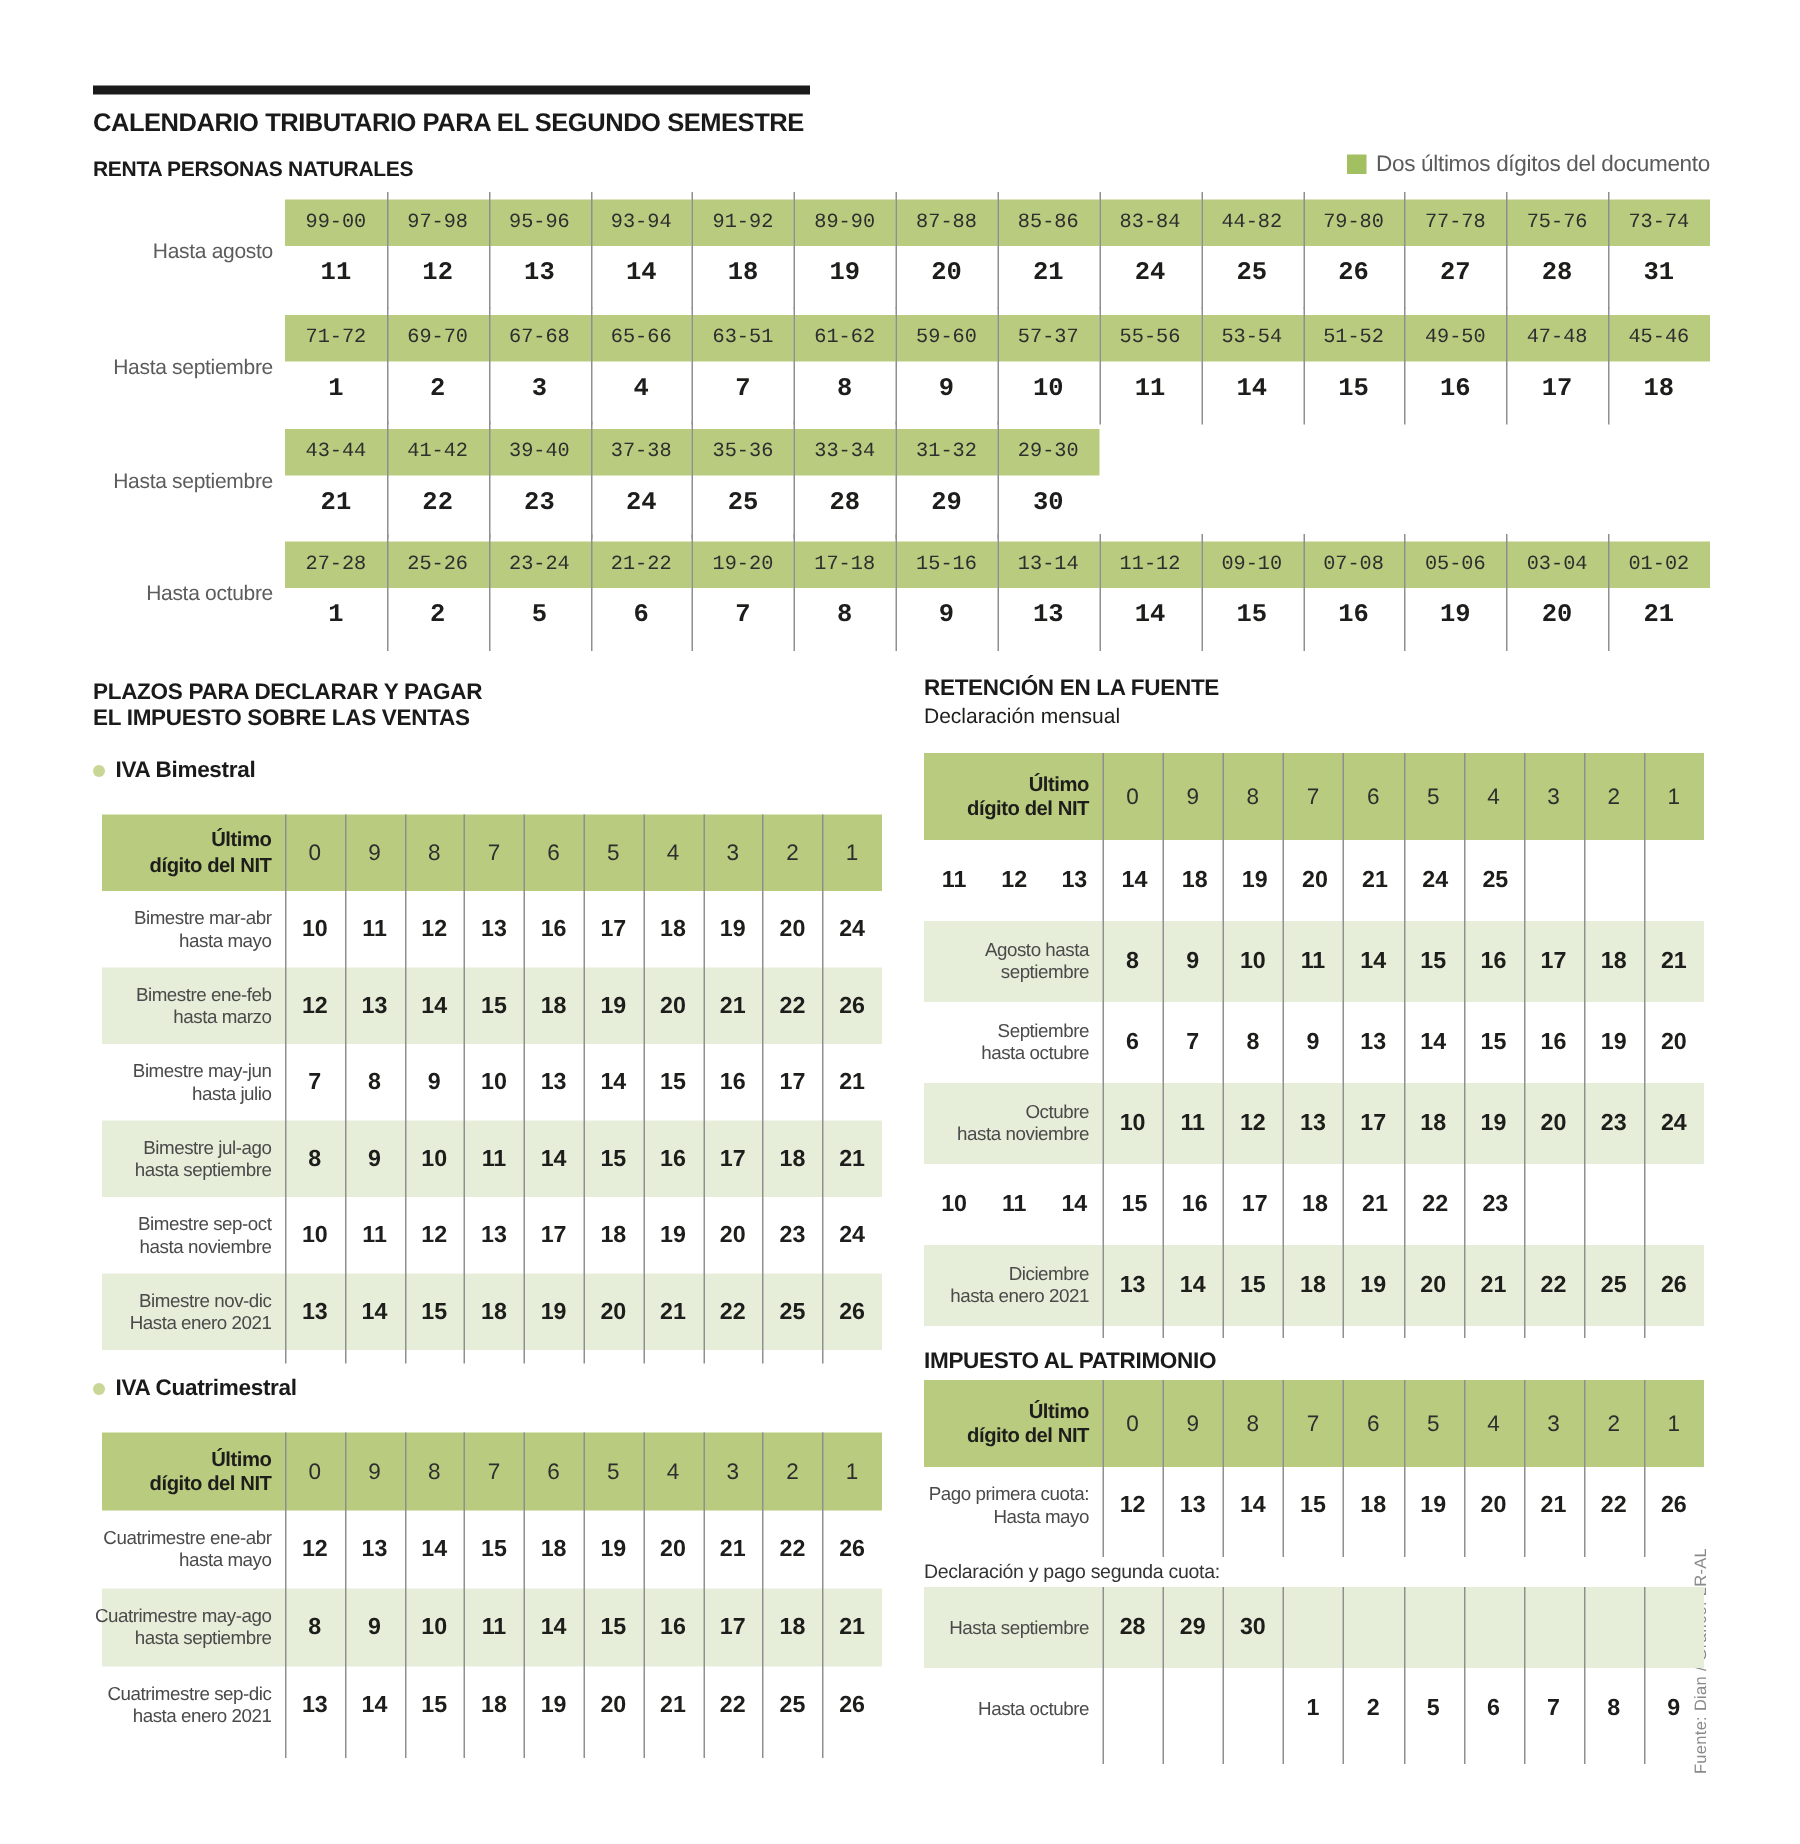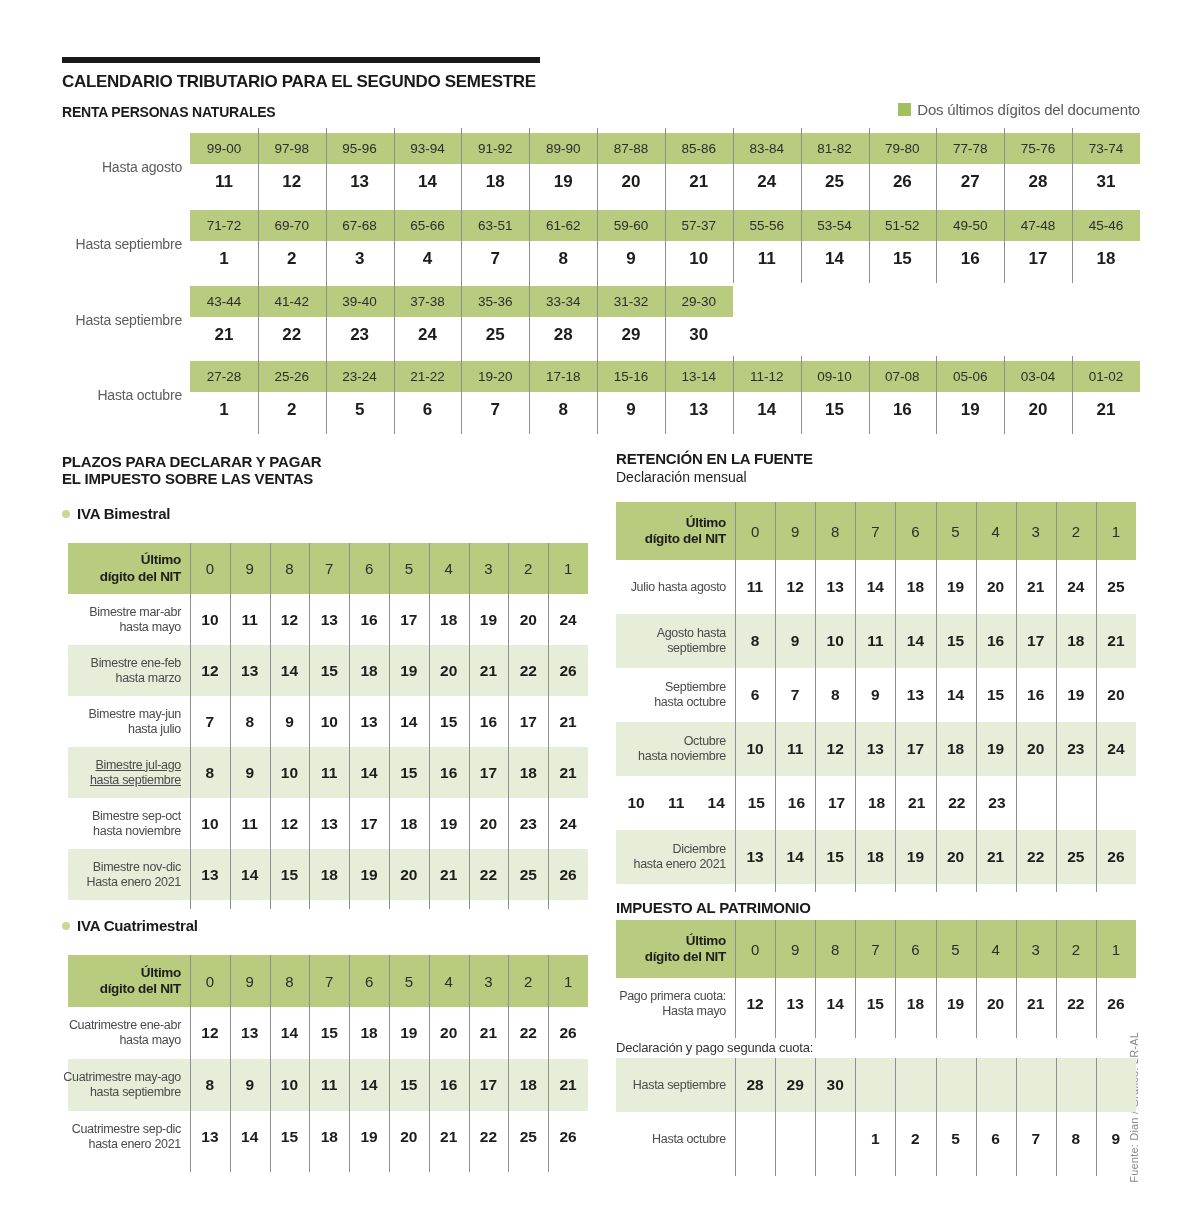--- a/index.html
+++ b/index.html
@@ -10,21 +10,21 @@
   .title-rule{position:absolute;left:62px;top:57px;width:478px;height:6px;background:#1a1a1a;}
   .page-title{position:absolute;left:62px;top:72px;font-size:17px;font-weight:bold;letter-spacing:-0.3px;color:#1a1a1a;}
   .renta-section-title{position:absolute;left:62px;top:104px;font-size:14px;font-weight:bold;letter-spacing:-0.2px;color:#1a1a1a;}
   .legend{position:absolute;right:60px;top:101px;display:flex;align-items:center;gap:6px;font-size:15px;color:#5a5a5a;letter-spacing:-0.2px;}
   .legend-swatch{width:13px;height:13px;background:var(--legend-green);display:inline-block;}
 
   
   .renta-block{position:absolute;left:62px;display:flex;align-items:center;}
   .renta-label{width:128px;padding-right:8px;box-sizing:border-box;text-align:right;font-size:14px;color:#5c5c5c;letter-spacing:-0.2px;white-space:nowrap;}
   .renta-table{position:relative;}
-  .renta-hrow,.renta-vrow{display:flex;}
+  .renta-hrow,.renta-vrow{display:flex;font-family:Liberation Mono, monospace;}
   .renta-cell-h{height:31px;background:var(--header-green);display:flex;align-items:center;justify-content:center;font-size:13.5px;color:#2e2e2e;}
   .renta-cell-v{height:36px;display:flex;align-items:center;justify-content:center;font-size:17px;font-weight:bold;color:#1d1d1b;}
   .vline{position:absolute;width:1px;background:var(--line-gray);}
 
   
   .plazos-title{position:absolute;left:62px;top:453px;font-size:15px;font-weight:bold;line-height:1.15;letter-spacing:-0.2px;color:#1a1a1a;}
   .bullet-title{position:absolute;left:62px;display:flex;align-items:center;gap:7px;font-size:15px;font-weight:bold;letter-spacing:-0.2px;color:#1a1a1a;}
   .bullet-dot{width:8px;height:8px;border-radius:50%;background:var(--bullet-green);display:inline-block;}
   .ret-title{position:absolute;left:616px;top:450px;font-size:15px;font-weight:bold;letter-spacing:-0.2px;color:#1a1a1a;}
   .ret-subtitle{position:absolute;left:616px;top:469px;font-size:14px;color:#1d1d1b;}
@@ -65,21 +65,21 @@
           <div class="renta-hrow">
             <div class="renta-cell-h" style="width: 67.8571px;">99-00</div>
             <div class="renta-cell-h" style="width: 67.8571px;">97-98</div>
             <div class="renta-cell-h" style="width: 67.8571px;">95-96</div>
             <div class="renta-cell-h" style="width: 67.8571px;">93-94</div>
             <div class="renta-cell-h" style="width: 67.8571px;">91-92</div>
             <div class="renta-cell-h" style="width: 67.8571px;">89-90</div>
             <div class="renta-cell-h" style="width: 67.8571px;">87-88</div>
             <div class="renta-cell-h" style="width: 67.8571px;">85-86</div>
             <div class="renta-cell-h" style="width: 67.8571px;">83-84</div>
-            <div class="renta-cell-h" style="width: 67.8571px;">81-82</div>
+            <div class="renta-cell-h" style="width: 67.8571px;">44-82</div>
             <div class="renta-cell-h" style="width: 67.8571px;">79-80</div>
             <div class="renta-cell-h" style="width: 67.8571px;">77-78</div>
             <div class="renta-cell-h" style="width: 67.8571px;">75-76</div>
             <div class="renta-cell-h" style="width: 67.8571px;">73-74</div>
           </div>
           <div class="renta-vrow">
             <div class="renta-cell-v" style="width: 67.8571px;">11</div>
             <div class="renta-cell-v" style="width: 67.8571px;">12</div>
             <div class="renta-cell-v" style="width: 67.8571px;">13</div>
             <div class="renta-cell-v" style="width: 67.8571px;">14</div>
@@ -322,21 +322,21 @@
         <div class="nit-cell nit-value" style="width: 39.8px;">9</div>
         <div class="nit-cell nit-value" style="width: 39.8px;">10</div>
         <div class="nit-cell nit-value" style="width: 39.8px;">13</div>
         <div class="nit-cell nit-value" style="width: 39.8px;">14</div>
         <div class="nit-cell nit-value" style="width: 39.8px;">15</div>
         <div class="nit-cell nit-value" style="width: 39.8px;">16</div>
         <div class="nit-cell nit-value" style="width: 39.8px;">17</div>
         <div class="nit-cell nit-value" style="width: 39.8px;">21</div>
       </div>
       <div class="nit-row shaded" style="height: 51px;">
-        <div class="nit-label" style="width: 122px; text-decoration: underline;">
+        <div class="nit-label" style="width: 122px;">
           <div class="lbl-line">Bimestre jul-ago</div>
           <div class="lbl-line">hasta septiembre</div>
         </div>
         <div class="nit-cell nit-value" style="width: 39.8px;">8</div>
         <div class="nit-cell nit-value" style="width: 39.8px;">9</div>
         <div class="nit-cell nit-value" style="width: 39.8px;">10</div>
         <div class="nit-cell nit-value" style="width: 39.8px;">11</div>
         <div class="nit-cell nit-value" style="width: 39.8px;">14</div>
         <div class="nit-cell nit-value" style="width: 39.8px;">15</div>
         <div class="nit-cell nit-value" style="width: 39.8px;">16</div>
@@ -474,23 +474,20 @@
         <div class="nit-cell nit-digit" style="width: 40.1px;">8</div>
         <div class="nit-cell nit-digit" style="width: 40.1px;">7</div>
         <div class="nit-cell nit-digit" style="width: 40.1px;">6</div>
         <div class="nit-cell nit-digit" style="width: 40.1px;">5</div>
         <div class="nit-cell nit-digit" style="width: 40.1px;">4</div>
         <div class="nit-cell nit-digit" style="width: 40.1px;">3</div>
         <div class="nit-cell nit-digit" style="width: 40.1px;">2</div>
         <div class="nit-cell nit-digit" style="width: 40.1px;">1</div>
       </div>
       <div class="nit-row" style="height: 54px;">
-        <div class="nit-label" style="width: 119px;">
-          <div class="lbl-line">Julio hasta agosto</div>
-        </div>
         <div class="nit-cell nit-value" style="width: 40.1px;">11</div>
         <div class="nit-cell nit-value" style="width: 40.1px;">12</div>
         <div class="nit-cell nit-value" style="width: 40.1px;">13</div>
         <div class="nit-cell nit-value" style="width: 40.1px;">14</div>
         <div class="nit-cell nit-value" style="width: 40.1px;">18</div>
         <div class="nit-cell nit-value" style="width: 40.1px;">19</div>
         <div class="nit-cell nit-value" style="width: 40.1px;">20</div>
         <div class="nit-cell nit-value" style="width: 40.1px;">21</div>
         <div class="nit-cell nit-value" style="width: 40.1px;">24</div>
         <div class="nit-cell nit-value" style="width: 40.1px;">25</div>

